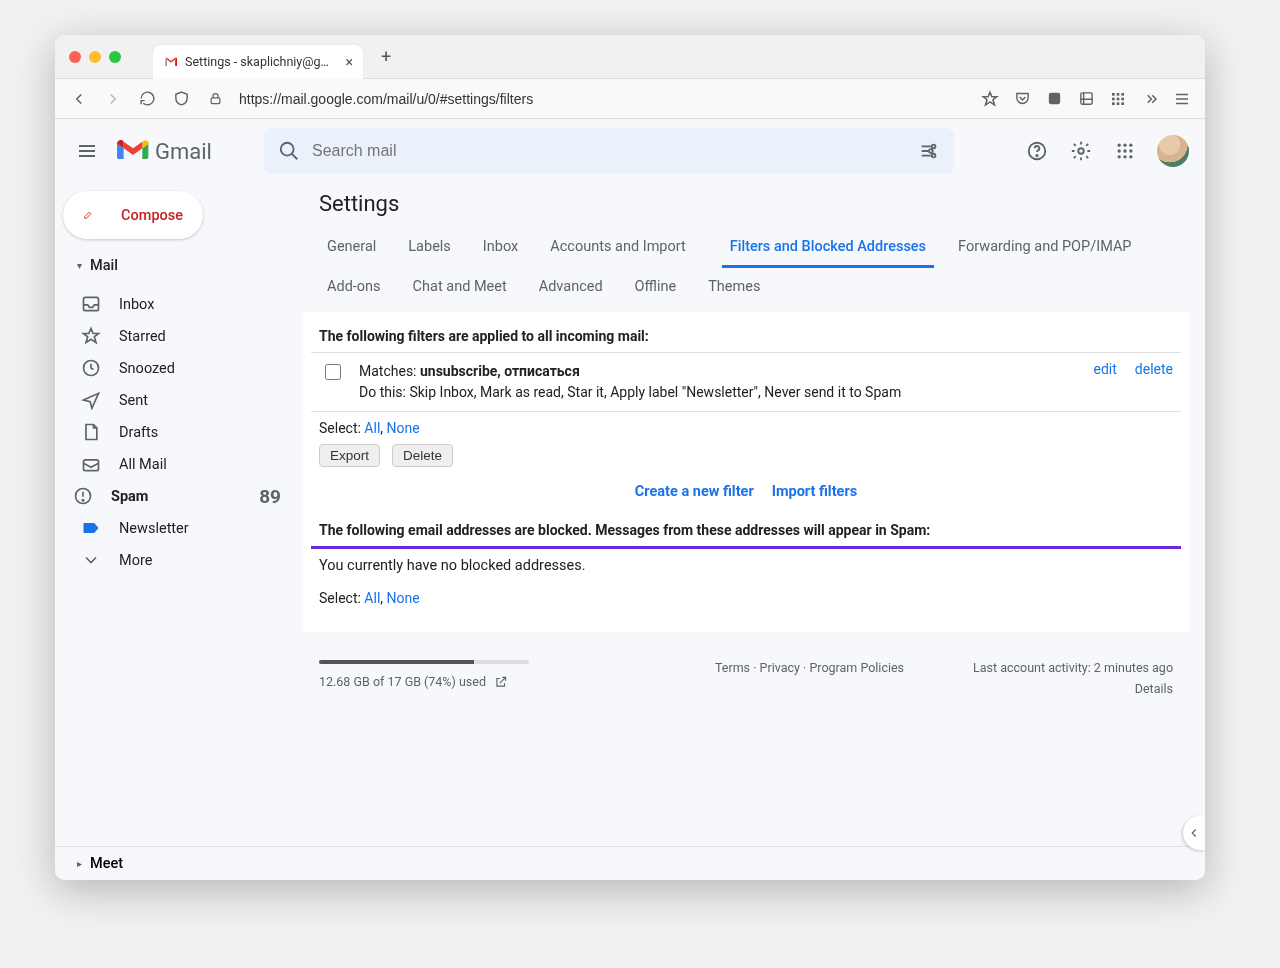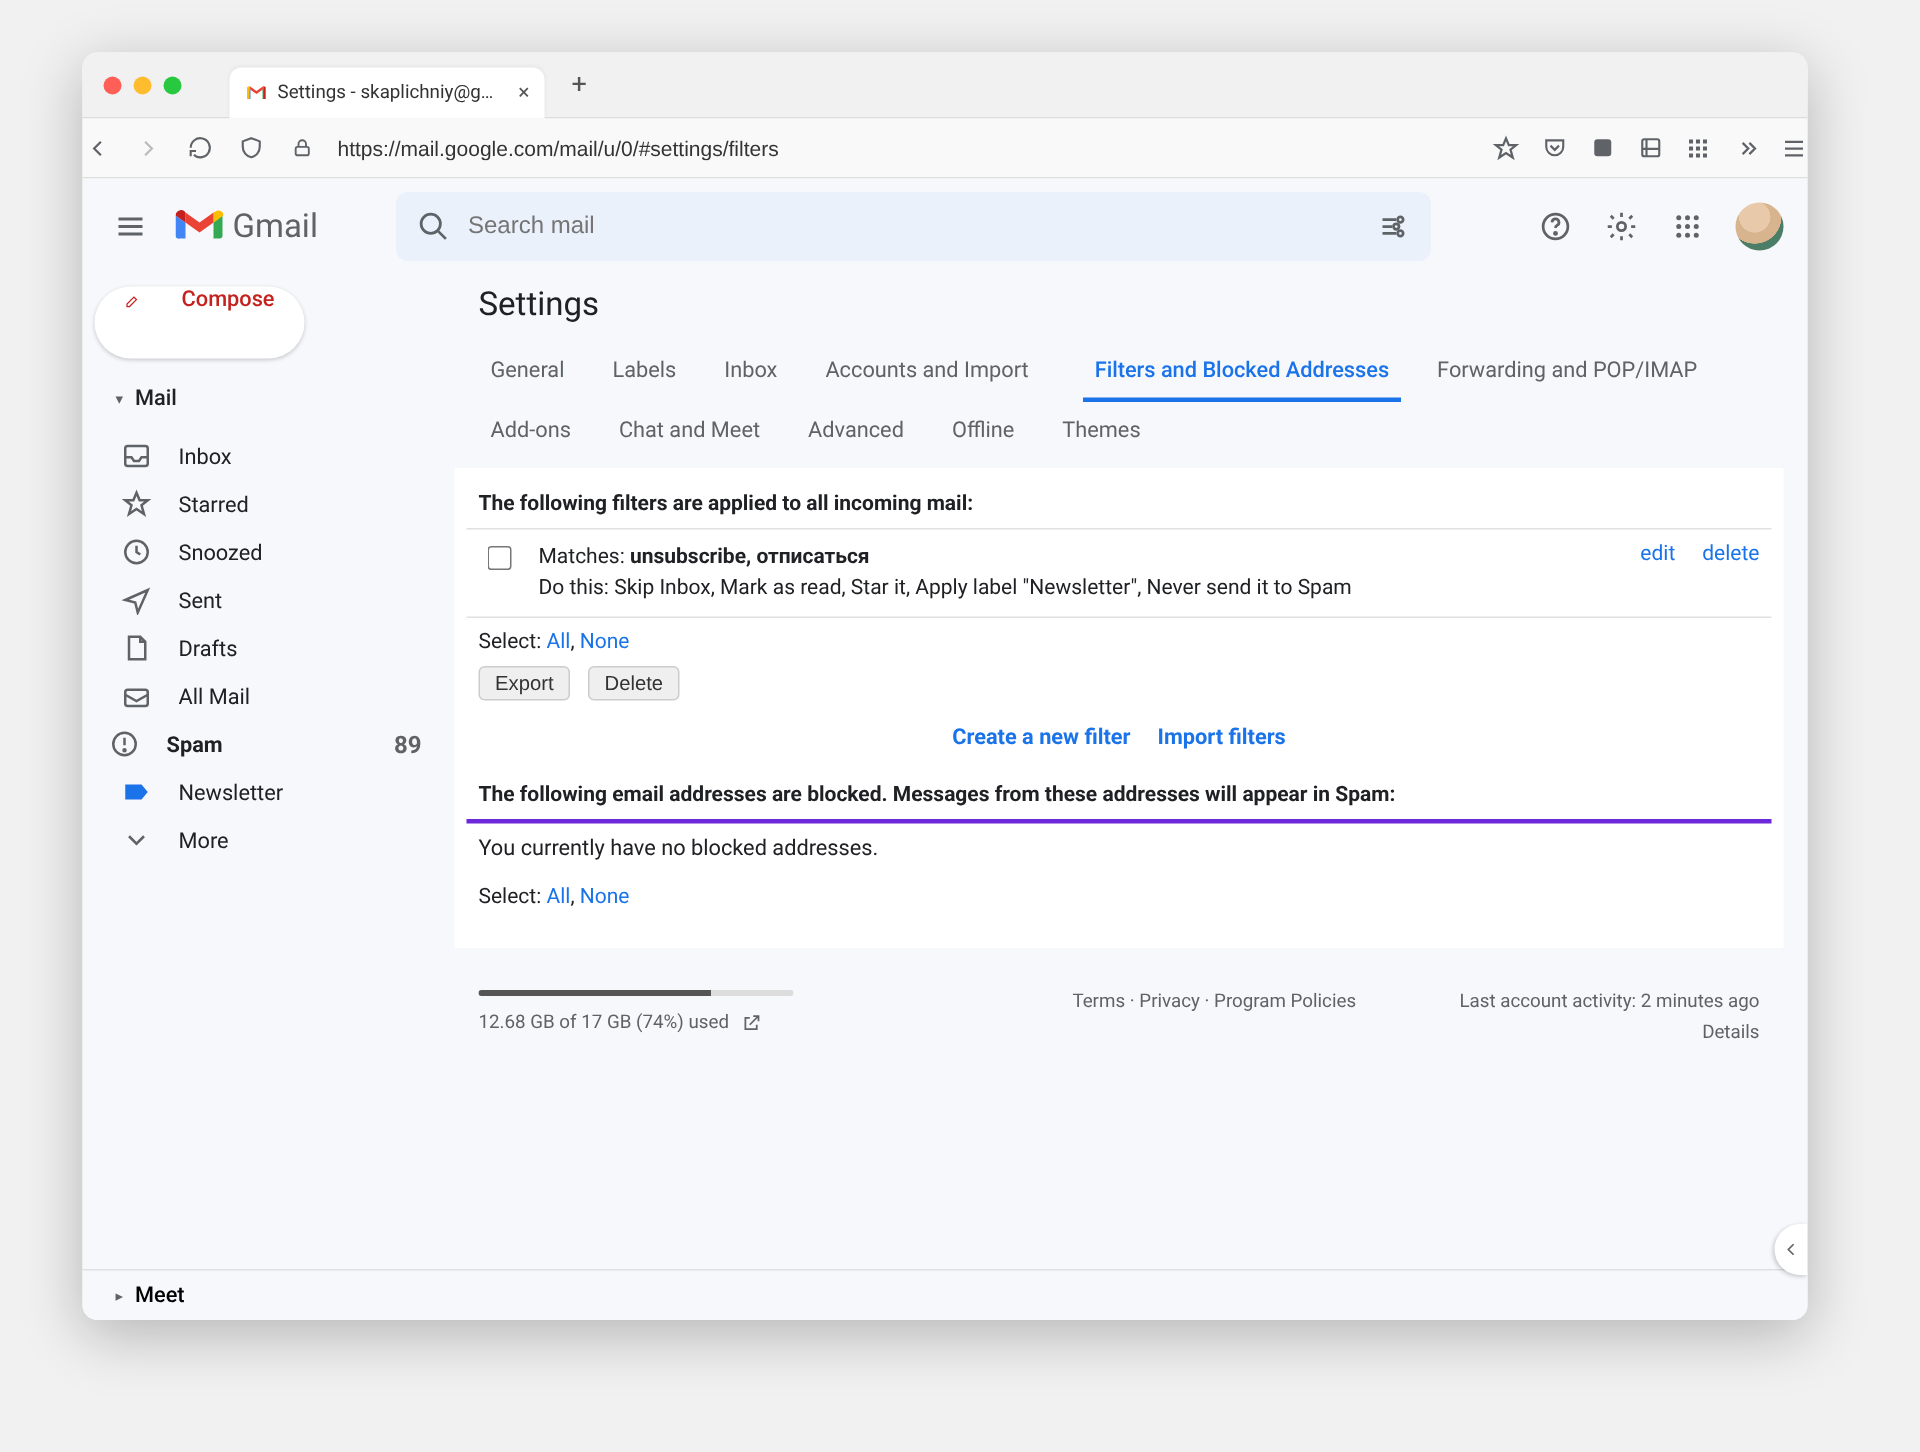--- a/index.html
+++ b/index.html
@@ -8,47 +8,47 @@
   
   .titlebar { height: 44px; background: #f1f1f1; display: flex; align-items: center; padding: 0 14px; border-bottom: 1px solid #ddd; }
   .traffic { display: flex; gap: 8px; }
   .dot { width: 12px; height: 12px; border-radius: 50%; }
   .dot.red { background: #ff5f57; } .dot.yellow { background: #febc2e; } .dot.green { background: #28c840; }
   .tab { margin-left: 32px; background: #fff; border-radius: 8px 8px 0 0; height: 34px; min-width: 200px; max-width: 210px; display: flex; align-items: center; padding: 0 10px; gap: 6px; font-size: 12.5px; color: #333; box-shadow: 0 -1px 3px rgba(0,0,0,0.05); margin-top: 10px; }
   .tab .favicon { width: 16px; height: 16px; display: flex; align-items: center; justify-content: center; }
   .tab .tab-title { flex: 1; white-space: nowrap; overflow: hidden; text-overflow: ellipsis; }
   .tab .tab-close { font-size: 14px; color: #555; cursor: pointer; }
   .newtab { margin-left: 18px; color: #555; font-size: 18px; cursor: pointer; }
-  .urlbar-row { height: 40px; background: #f9f9f9; border-bottom: 1px solid #ddd; display: flex; align-items: center; padding: 0 0; gap: 14px; }
+  .urlbar-row { height: 40px; background: #f9f9f9; border-bottom: 1px solid #ddd; display: flex; align-items: center; padding: 0 14px; gap: 14px; }
   .nav-icon { width: 20px; height: 20px; display:flex; align-items:center; justify-content:center; color:#5f6368; cursor:pointer; }
   .nav-icon.disabled { color:#bbb; }
   .url-input { flex:1; font-size:14px; color:#333; border:none; background:transparent; outline:none; }
   .toolbar-icons { display:flex; gap:14px; align-items:center; color:#5f6368; }
   .toolbar-icons .ico { width:18px; height:18px; cursor:pointer; display:flex; align-items:center; justify-content:center; }
   
   .app { flex:1; display:flex; flex-direction:column; background:#f6f8fc; min-height:0; }
   .app-header { height:64px; display:flex; align-items:center; padding:0 16px 0 20px; gap:8px; }
   .burger { width:24px; height:24px; cursor:pointer; color:#5f6368; margin-right: 10px;}
   .logo { display:flex; align-items:center; gap:6px; font-size:22px; color:#5f6368; margin-right: 44px; }
   .search-wrap { flex:1; max-width: 690px; background:#eaf1fb; border-radius:8px; height:46px; display:flex; align-items:center; padding:0 14px; gap:12px; }
   .search-wrap input { flex:1; border:none; background:transparent; font-size:16px; outline:none; color:#333; }
   .right-icons { margin-left:auto; display:flex; align-items:center; gap:20px; color:#5f6368; }
   .right-icons .circ { width:24px; height:24px; cursor:pointer; display:flex; align-items:center; justify-content:center; }
   .avatar { width:32px; height:32px; border-radius:50%; background: radial-gradient(circle at 40% 30%, #e8c9a9 0 35%, #d7b48e 36% 60%, #4c7d67 61% 100%); }
   .body { display:flex; flex:1; min-height:0; }
   .sidebar { width:248px; display:flex; flex-direction:column; padding:8px 0 8px 0; }
-  .compose-btn { margin: 0 0 14px 8px; width: 140px; height: 48px; border-radius: 24px; background:#fff; box-shadow: 0 1px 3px rgba(0,0,0,0.2); display:flex; align-items:flex-start; gap:28px; padding:0 20px; color:#c5221f; font-size:14.5px; font-weight:500; cursor:pointer; }
+  .compose-btn { margin: 0 0 14px 8px; width: 140px; height: 48px; border-radius: 24px; background:#fff; box-shadow: 0 1px 3px rgba(0,0,0,0.2); display:flex; align-items:center; gap:28px; padding:0 20px; color:#c5221f; font-size:14.5px; font-weight:500; cursor:pointer; }
   .sb-section { padding: 6px 0; }
   .sb-header { display:flex; align-items:center; gap:8px; padding: 4px 22px; font-size:14.5px; font-weight:500; color:#202124; cursor:pointer; }
   .sb-header .tri { font-size:10px; color:#5f6368; }
   .sb-item { display:flex; align-items:center; gap:18px; padding: 5px 22px 5px 26px; font-size:14.5px; color:#202124; border-radius: 0 16px 16px 0; height:32px; cursor:pointer; }
   .sb-item .ico { width:20px; height:20px; color:#5f6368; display:flex; align-items:center; justify-content:center; }
   .sb-item .label { flex:1; }
   .sb-item.bold { font-weight:700;padding-left:18px; }
-  .sb-item .count { font-size:16px; color:#5f6368; font-weight:700; }
+  .sb-item .count { font-size:19px; color:#5f6368; font-weight:700; }
   .sb-item.newsletter .ico { color:#1a73e8; }
   .main { flex:1; display:flex; flex-direction:column; min-width:0; padding-right: 16px; }
   .page-title { font-size:22px; color:#202124; padding: 8px 0 12px 16px; }
   .tabs-row { display:flex; flex-wrap:wrap; gap: 0; padding-left: 8px; border-bottom: none; }
   .tabs-row .tabb { padding: 10px 8px; margin: 0 8px; font-size:14.5px; color:#5f6368; cursor:pointer; border-bottom: 3px solid transparent; }
   .tabs-row .tabb.active { color:#1a73e8; font-weight:500; border-bottom-color:#1a73e8;margin-left:20px; }
   .content-card { background:#fff; border-radius: 0; margin-top: 4px; padding: 8px 8px 18px 8px; }
   .section-title { font-size:14px; font-weight:700; color:#202124; padding: 8px; }
   .filter-row { display:flex; align-items:flex-start; border-top:1px solid #e0e0e0; border-bottom:1px solid #e0e0e0; padding: 8px 8px; gap: 14px; }
   .cb { width:16px; height:16px; margin: 3px 4px 0 6px; }

